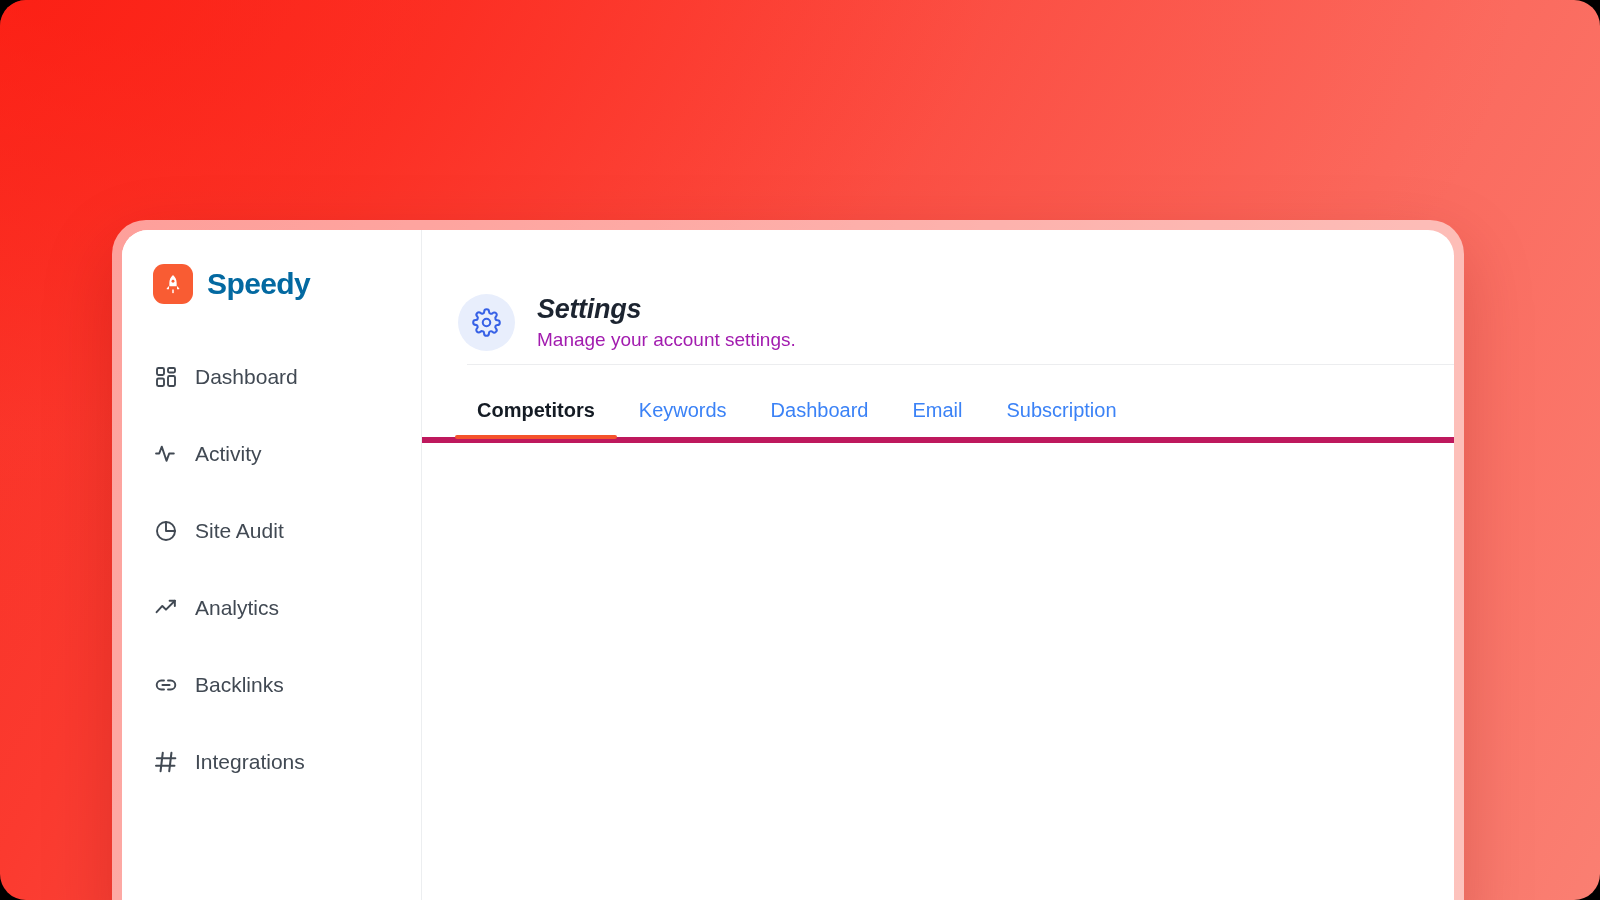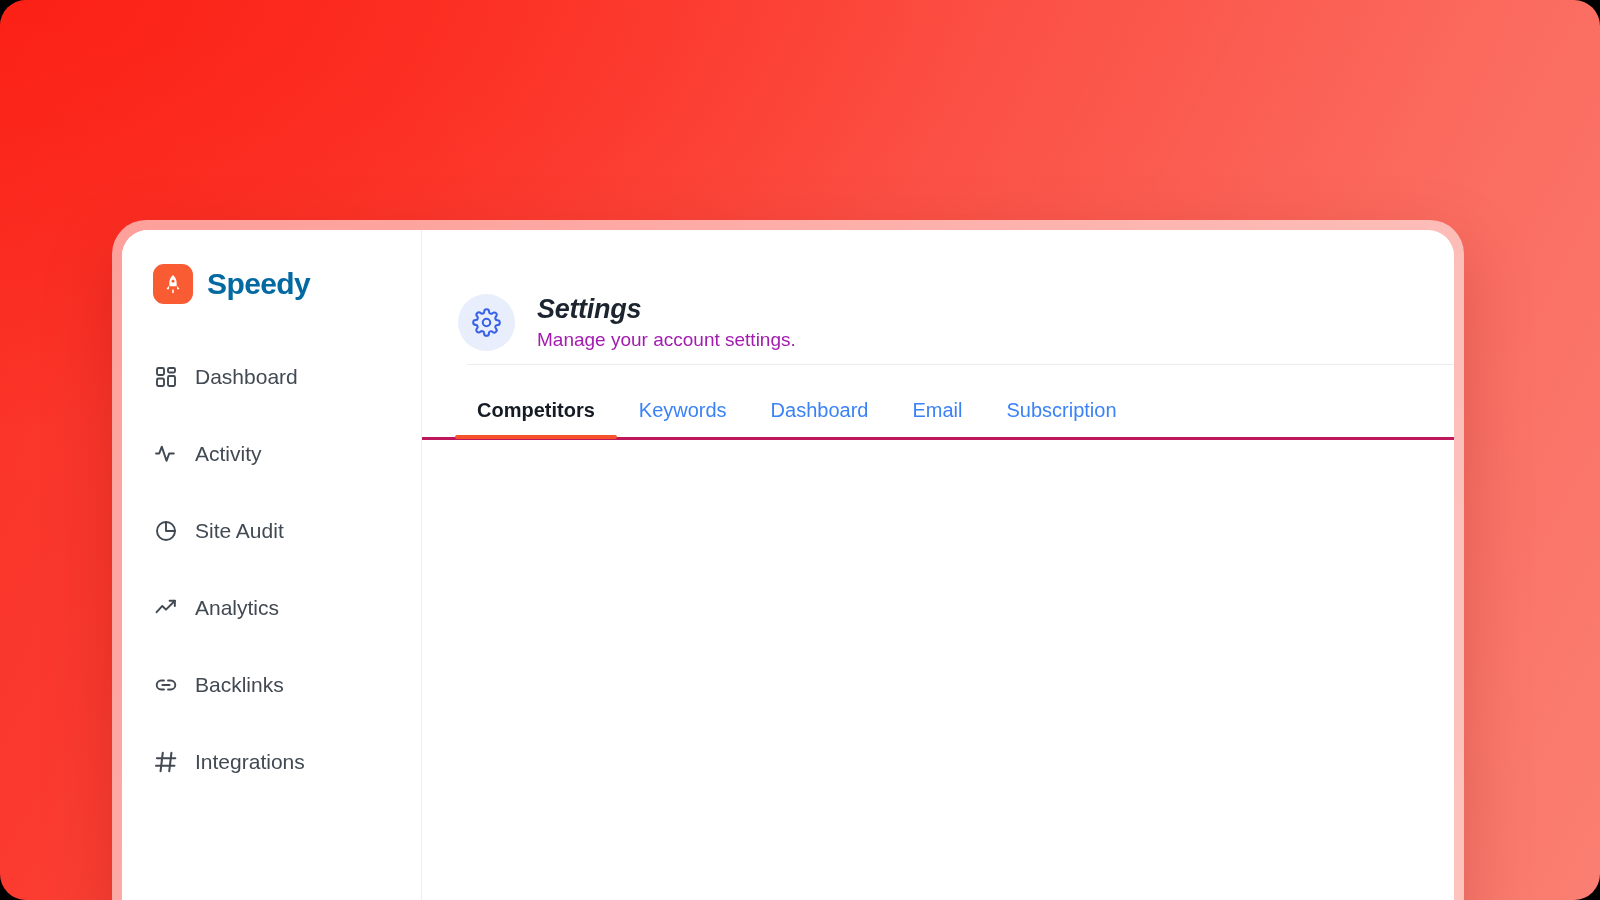--- a/index.html
+++ b/index.html
@@ -118,21 +118,21 @@
     background:#ecedef;
     margin-left:45px;
     margin-right:0;
   }
 
   .tabs{
     display:flex; align-items:center;
     gap:0;
     padding-left:33px;
     margin-top:24px;
-    border-bottom:3px solid #be185d;
+    border-bottom:6px solid #be185d;
     margin-right:0;
   }
   .tab{
     position:relative;
     padding:10px 22px 15px 22px;
     font-size:20px;
     color:#3b82f6;
     cursor:pointer;
     white-space:nowrap;
   }

